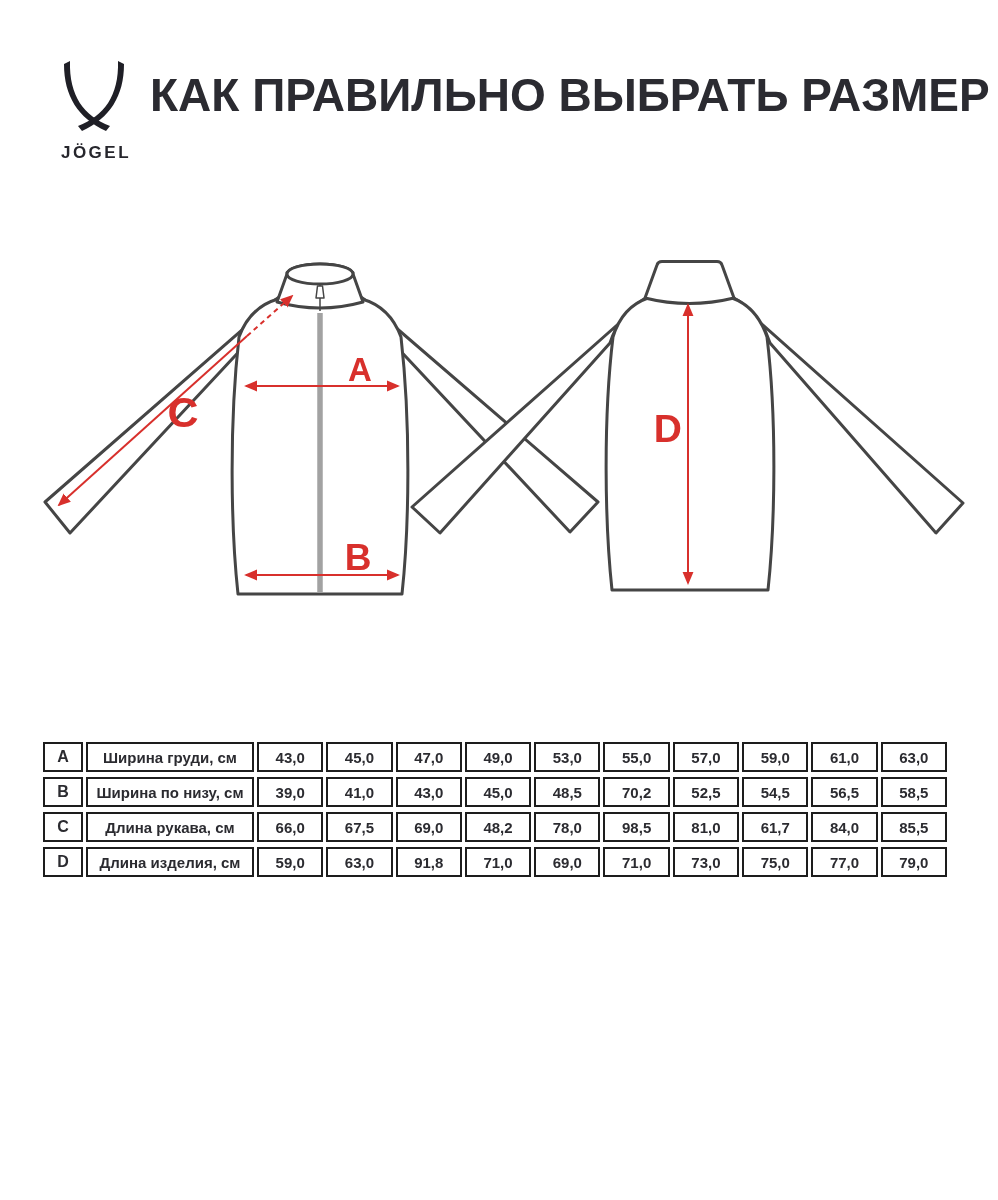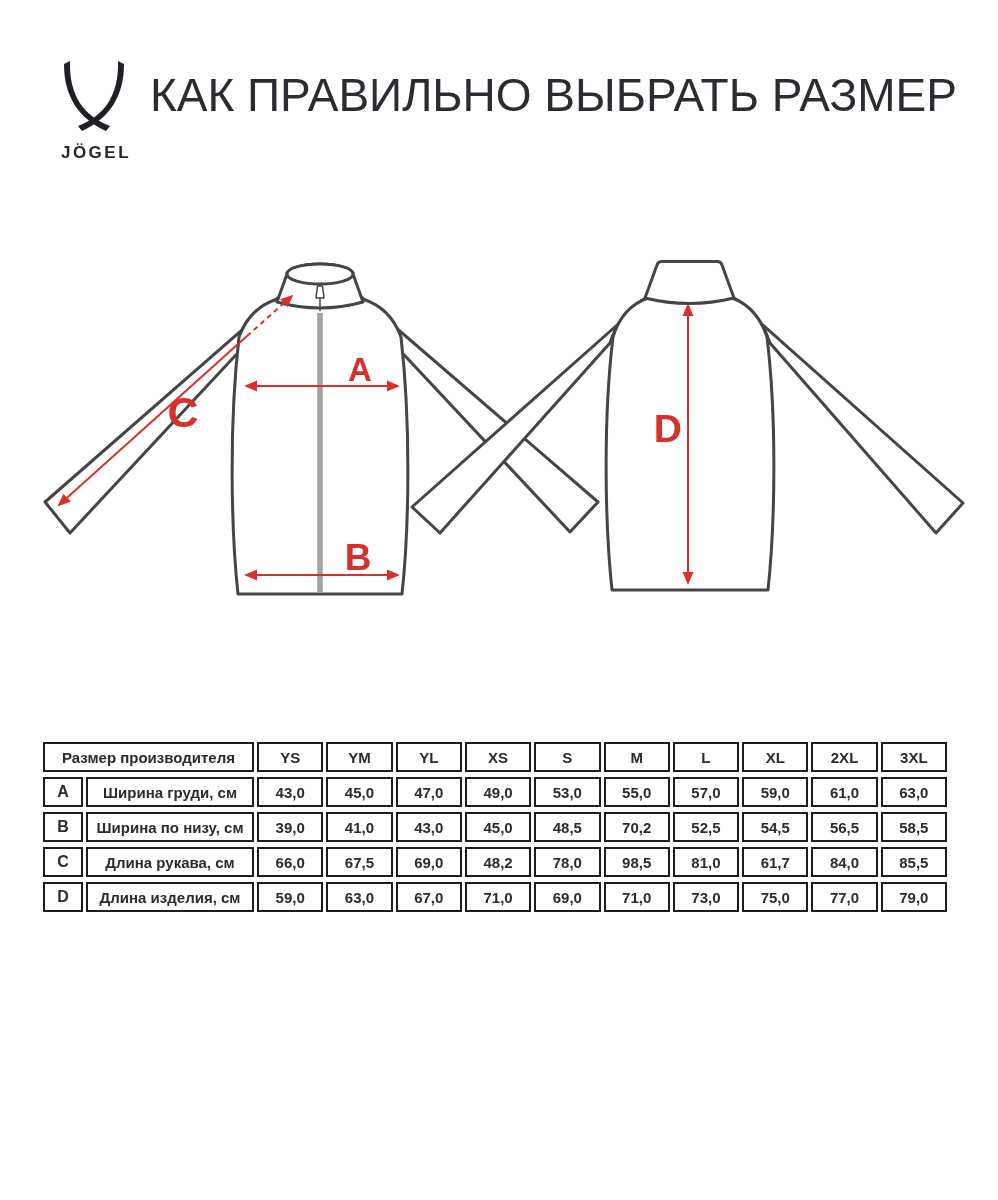--- a/index.html
+++ b/index.html
@@ -1,20 +1,20 @@
 <!DOCTYPE html>
 <html><head>
 <meta charset="utf-8">
 <style>
   html,body{margin:0;padding:0;background:#ffffff;}
   #page{position:relative;width:998px;height:1200px;background:#ffffff;
         font-family:"Liberation Sans",sans-serif;overflow:hidden;}
   #logo{position:absolute;left:40px;top:52px;width:120px;height:118px;}
   #page-title{position:absolute;left:150px;right:36px;top:68px;text-align:left;
-        font-size:46px;font-weight:normal;color:#2b2b31;white-space:nowrap;
+        font-size:46px;font-weight:bold;color:#2b2b31;white-space:nowrap;
         letter-spacing:0;}
   #diagram{position:absolute;left:0;top:235px;width:998px;height:400px;}
   #size-table{position:absolute;left:40px;top:737px;width:910px;
         border-collapse:separate;border-spacing:3px 5px;table-layout:fixed;}
   #size-table td{border:2px solid #1d1d1d;background:#fff;text-align:center;
         vertical-align:middle;height:26px;font-size:15px;font-weight:bold;
         color:#2b2b30;padding:0 1px;overflow:hidden;}
   #size-table td.letter{font-size:16px;}
   .c-letter{width:40px;}
   .c-label{width:168px;}
@@ -75,33 +75,20 @@
   </svg>
 
   <table id="size-table">
     <colgroup>
       <col class="c-letter">
         <col class="c-label">
         <col span="10">
     </colgroup>
     <tbody id="size-table-body">
         <tr>
-          <td class="lbl" colspan="2">Размер производителя</td>
-          <td>YS</td>
-          <td>YM</td>
-          <td>YL</td>
-          <td>XS</td>
-          <td>S</td>
-          <td>M</td>
-          <td>L</td>
-          <td>XL</td>
-          <td>2XL</td>
-          <td>3XL</td>
-        </tr>
-        <tr>
           <td class="letter">A</td>
           <td class="lbl">Ширина груди, см</td>
           <td>43,0</td>
           <td>45,0</td>
           <td>47,0</td>
           <td>49,0</td>
           <td>53,0</td>
           <td>55,0</td>
           <td>57,0</td>
           <td>59,0</td>
@@ -134,21 +121,21 @@
           <td>81,0</td>
           <td>61,7</td>
           <td>84,0</td>
           <td>85,5</td>
         </tr>
         <tr>
           <td class="letter">D</td>
           <td class="lbl">Длина изделия, см</td>
           <td>59,0</td>
           <td>63,0</td>
-          <td>67,0</td>
+          <td>91,8</td>
           <td>71,0</td>
           <td>69,0</td>
           <td>71,0</td>
           <td>73,0</td>
           <td>75,0</td>
           <td>77,0</td>
           <td>79,0</td>
         </tr>
       </tbody>
   </table>

